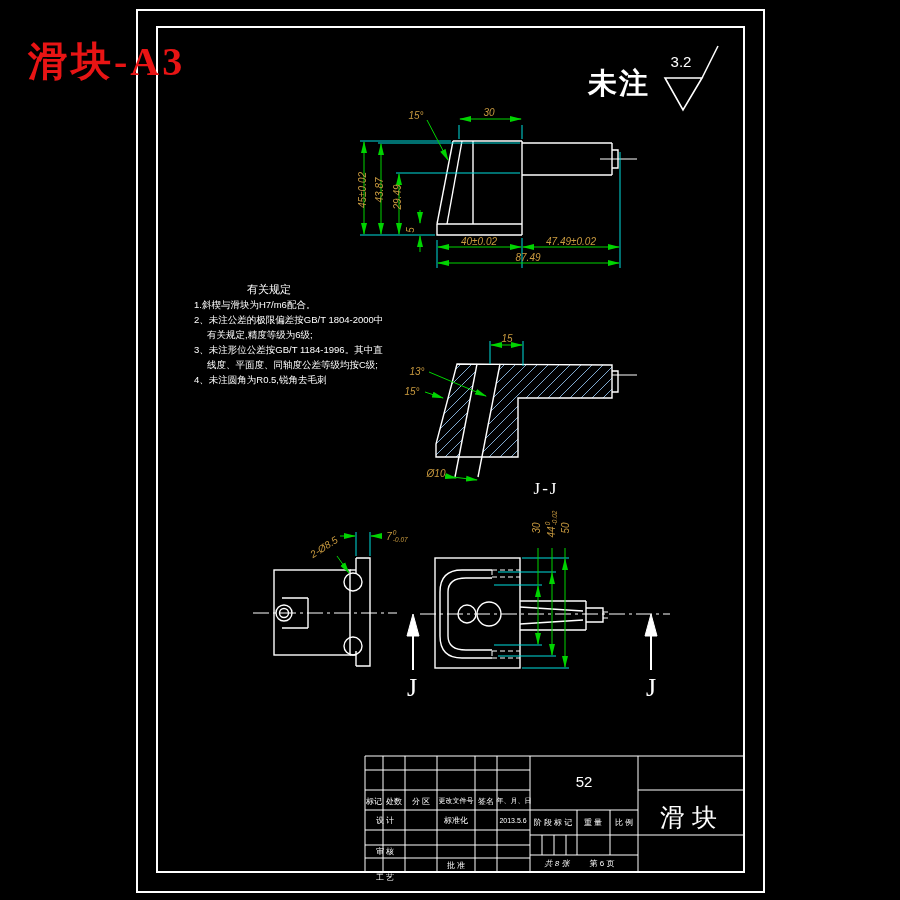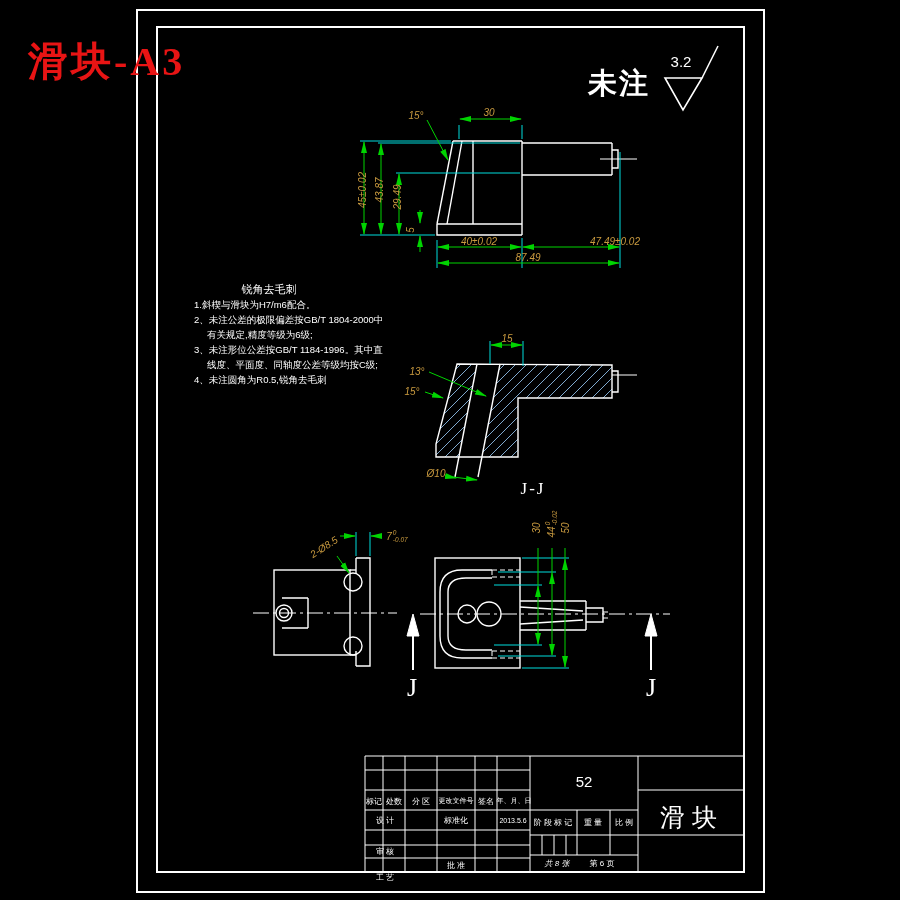--- a/index.html
+++ b/index.html
@@ -202,44 +202,44 @@
     <path d="M577,810 L577,855 M610,810 L610,855"></path>
     <path d="M542,835 L542,855 M554,835 L554,855 M566,835 L566,855"></path>
   </g>
 </svg>
 
 <div id="main-title">滑块-A3</div>
 <div id="rough-prefix">未注</div>
 <span class="lbl white" style="left:681px;top:61px;font-size:15px;">3.2</span>
 
 <div id="tech-block">
-  <div id="tech-title">锐角去毛刺</div>
+  <div id="tech-title">有关规定</div>
   <div class="tech-line">1.斜楔与滑块为H7/m6配合。</div>
   <div class="tech-line">2、未注公差的极限偏差按GB/T 1804-2000中</div>
   <div class="tech-line indent">有关规定,精度等级为6级;</div>
   <div class="tech-line">3、未注形位公差按GB/T 1184-1996。其中直</div>
   <div class="tech-line indent">线度、平面度、同轴度公差等级均按C级;</div>
   <div class="tech-line">4、未注圆角为R0.5,锐角去毛刺</div>
 </div>
 
 <span class="lbl" style="left:416px;top:115px;">15°</span>
 <span class="lbl" style="left:489px;top:112px;">30</span>
 <span class="lbl rot" style="left:362px;top:190px;">45±0.02</span>
 <span class="lbl rot" style="left:379px;top:190px;">43.87</span>
 <span class="lbl rot" style="left:397px;top:197px;">29.49</span>
 <span class="lbl rot" style="left:410px;top:230px;">5</span>
 <span class="lbl" style="left:479px;top:241px;">40±0.02</span>
-<span class="lbl" style="left:571px;top:241px;margin-left:44px;">47.49±0.02</span>
+<span class="lbl" style="left:571px;top:241px;">47.49±0.02</span>
 <span class="lbl" style="left:528px;top:257px;">87.49</span>
 
 <span class="lbl" style="left:507px;top:338px;">15</span>
 <span class="lbl" style="left:417px;top:371px;">13°</span>
 <span class="lbl" style="left:412px;top:391px;">15°</span>
 <span class="lbl" style="left:436px;top:473px;">Ø10</span>
-<span class="lbl white jj" style="left:533px;top:489px;">J-J</span>
+<span class="lbl white jj" style="left:546px;top:489px;">J-J</span>
 
 <span class="lbl rot33" style="left:324px;top:547px;">2-Ø8.5</span>
 <span class="lbl dimrow" style="left:397px;top:536px;">
       <span>7</span>
       <span class="tol">
         <span>0</span>
         <span>-0.07</span>
       </span>
     </span>
 

